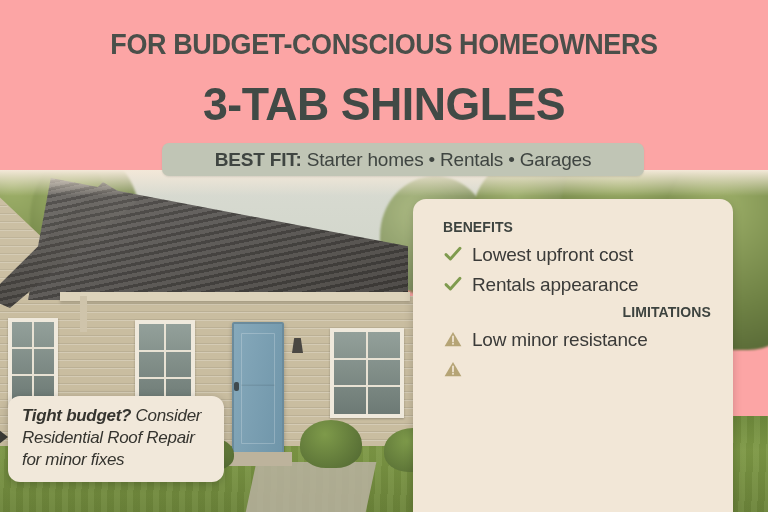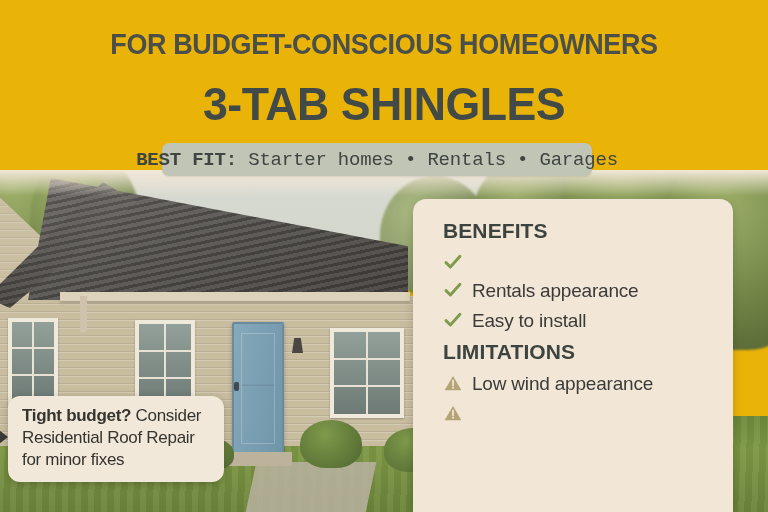--- a/index.html
+++ b/index.html
@@ -5,21 +5,21 @@
   html, body {
     margin: 0;
     padding: 0;
     background: #ffffff;
   }
   #stage {
     position: relative;
     width: 768px;
     height: 512px;
     overflow: hidden;
-    background: #eab308;
+    background: #fca5a5;
     font-family: "Liberation Sans", sans-serif;
     -webkit-font-smoothing: antialiased;
   }
 
   
   .photo {
     position: absolute;
     left: 0;
     top: 170px;
     width: 768px;
@@ -227,28 +227,27 @@
     font-size: 47px;
     font-weight: 700;
     letter-spacing: -0.5px;
     color: #414a46;
     transform: scaleX(.95);
     white-space: nowrap;
   }
   .pill {
     position: absolute;
     left: 162px; top: 143px;
-    width: 430px; height: 33px;
+    width: 482px; height: 33px;
     background: #c0c5b5;
     border-radius: 7px;
     display: flex;
     align-items: center;
     justify-content: center;
     box-shadow: 0 1px 2px rgba(0,0,0,.10);
-    font-family: Liberation Mono, monospace;
   }
   .pill-text {
     font-size: 19px;
     color: #3f4541;
     letter-spacing: -0.2px;
     white-space: nowrap;
   }
   .pill-text b { font-weight: 700; }
 
   
@@ -257,26 +256,26 @@
     left: 413px; top: 199px;
     width: 320px; height: 313px;
     background: #f2e7d7;
     border-radius: 13px 13px 0 0;
     box-shadow: 0 2px 10px rgba(0,0,0,.18);
     padding: 20px 22px 0 30px;
     box-sizing: border-box;
   }
   .panel h3 {
     margin: 0 0 8px 0;
-    font-size: 21px;
+    font-size: 14px;
     font-weight: 700;
     color: #3d433f;
     letter-spacing: .1px;
   }
-  .panel h3.second { margin-top: 1px; }
+  .panel h3.second { margin-top: 1px; text-align: right; }
   .row {
     display: flex;
     align-items: flex-start;
     gap: 9px;
     margin-bottom: 6px;
   }
   .row-text {
     font-size: 19px;
     color: #3b3b39;
     line-height: 1.28;
@@ -294,20 +293,21 @@
     border-radius: 12px;
     box-shadow: 0 2px 8px rgba(0,0,0,.22);
     padding: 9px 12px 0 14px;
     box-sizing: border-box;
   }
   .callout-text {
     font-size: 17px;
     line-height: 1.30;
     color: #35342f;
     letter-spacing: -0.3px;
+    font-style: italic;
   }
   .callout-text b { font-weight: 700; }
   .callout-arrow {
     position: absolute;
     left: -6px; top: 426px;
     width: 0; height: 0;
     border-top: 11px solid transparent;
     border-bottom: 11px solid transparent;
     border-left: 14px solid #3a3a36;
   }
@@ -365,46 +365,41 @@
   </div>
 
   <div class="panel">
 
     <h3>BENEFITS</h3>
 
     <div class="row">
       <svg class="ico" viewBox="0 0 20 20">
         <path d="M3 10.6 L7.4 15 L17 4.3" fill="none" stroke="#7F9B4E" stroke-width="2.9" stroke-linecap="round" stroke-linejoin="round"></path>
       </svg>
+      <span class="row-text">Lowest upfront cost</span>
     </div>
 
     <div class="row">
       <svg class="ico" viewBox="0 0 20 20">
         <path d="M3 10.6 L7.4 15 L17 4.3" fill="none" stroke="#7F9B4E" stroke-width="2.9" stroke-linecap="round" stroke-linejoin="round"></path>
       </svg>
       <span class="row-text">Rentals appearance</span>
     </div>
 
-    <div class="row">
-      <svg class="ico" viewBox="0 0 20 20">
-        <path d="M3 10.6 L7.4 15 L17 4.3" fill="none" stroke="#7F9B4E" stroke-width="2.9" stroke-linecap="round" stroke-linejoin="round"></path>
-      </svg>
-      <span class="row-text">Easy to install</span>
-    </div>
 
     <h3 class="second">LIMITATIONS</h3>
 
 
     <div class="row">
       <svg class="ico" viewBox="0 0 20 20">
         <path d="M10 3 L18.4 17.2 L1.6 17.2 Z" fill="#B5A475"></path>
         <path d="M10 7.4 L10 12.4" stroke="#F2E7D7" stroke-width="1.7" stroke-linecap="round"></path>
         <circle cx="10" cy="14.7" r="0.95" fill="#F2E7D7"></circle>
       </svg>
-      <span class="row-text">Low wind appearance</span>
+      <span class="row-text">Low minor resistance</span>
     </div>
 
     <div class="row">
       <svg class="ico" viewBox="0 0 20 20">
         <path d="M10 3 L18.4 17.2 L1.6 17.2 Z" fill="#B5A475"></path>
         <path d="M10 7.4 L10 12.4" stroke="#F2E7D7" stroke-width="1.7" stroke-linecap="round"></path>
         <circle cx="10" cy="14.7" r="0.95" fill="#F2E7D7"></circle>
       </svg>
     </div>
 

